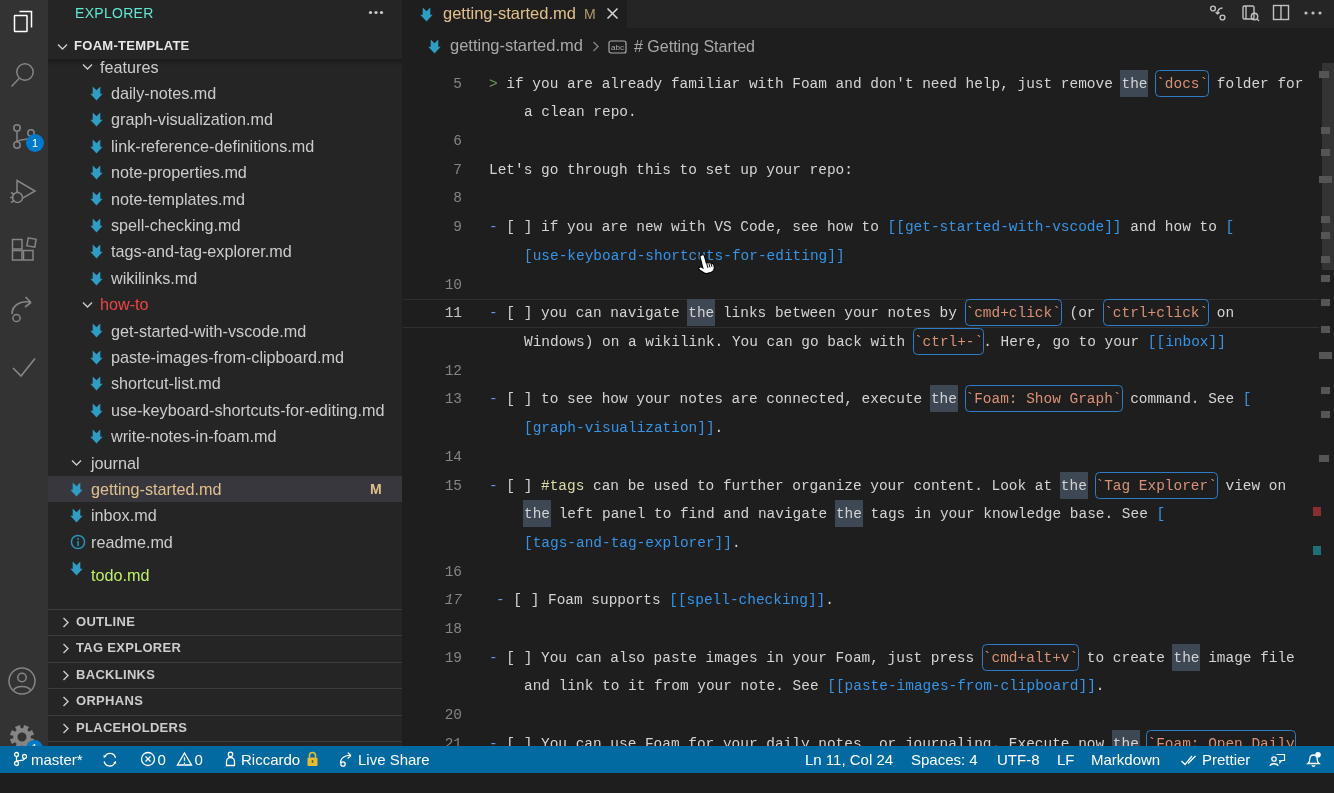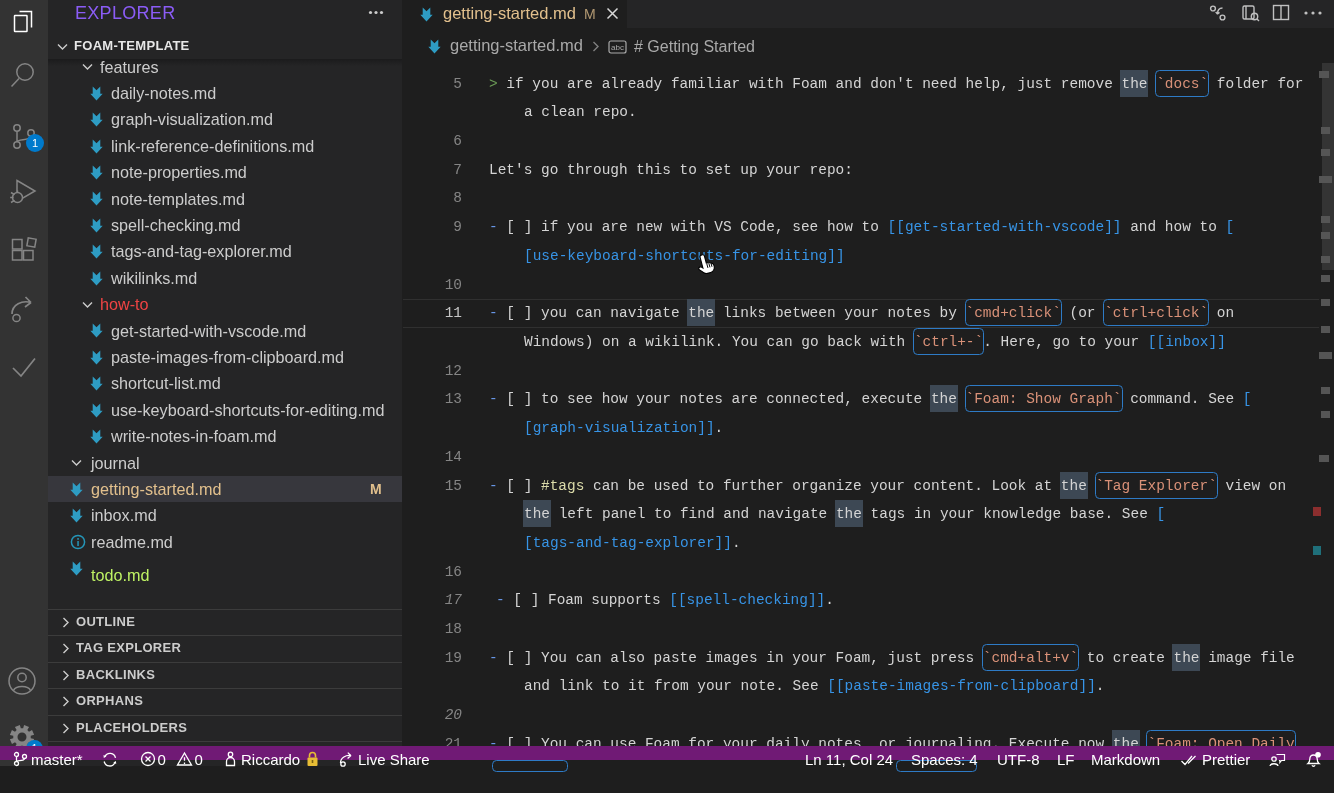--- a/index.html
+++ b/index.html
@@ -2,21 +2,21 @@
 <html><head><meta charset="utf-8"><style>
 *{margin:0;padding:0;box-sizing:border-box}
 html,body{width:1334px;height:793px;overflow:hidden;background:#1e1e1e;
 font-family:"Liberation Sans",sans-serif;position:relative}
 .abs{position:absolute}
 #actbar{left:0;top:0;width:48px;height:766px;background:#333333}
 #sidebar{left:48px;top:0;width:354px;height:766px;background:#252526}
 #editor{left:402px;top:0;width:932px;height:766px;background:#1e1e1e}
 #tabstrip{left:402px;top:0;width:932px;height:28px;background:#252526}
 #tab{left:402px;top:0;width:225px;height:28px;background:#1e1e1e}
-#statusbar{left:0;top:746px;width:1334px;height:14px;background:#701a75;color:#fff;font-size:15px}
+#statusbar{left:0;top:746px;width:1334px;height:27px;background:#0369a1;color:#fff;font-size:15px}
 .ic{position:absolute}
 .mono{font-family:"Liberation Mono",monospace;font-size:14.45px;white-space:pre}
 .row{position:absolute;left:489px;height:29px;line-height:28.7px;color:#d4d4d4}
 .ln{position:absolute;left:402px;width:60px;text-align:right;height:29px;line-height:28.7px;color:#858585}
 .q{color:#6a9955}
 .d{color:#6796e6}
 .lk{color:#3794e6}
 .u{}
 .tg{color:#dcdcaa}
 .hl{position:relative;z-index:0}
@@ -67,21 +67,21 @@
 </svg>
 <svg class="ic" style="left:7px;top:666px" width="32" height="32">
 <circle cx="15" cy="15" r="13" fill="none" stroke="#858585" stroke-width="1.5"></circle>
 <circle cx="15" cy="11.5" r="4.2" fill="none" stroke="#858585" stroke-width="1.5"></circle>
 <path d="M6.5,24.5 c2,-5.5 15,-5.5 17,0" fill="none" stroke="#858585" stroke-width="1.5"></path>
 </svg>
 <svg class="ic" style="left:7px;top:722px" width="30" height="30">
 <path d="M17.08,2.88 L22.05,4.92 L20.33,8.00 L21.97,9.63 L25.04,7.90 L27.11,12.85 L23.72,13.82 L23.73,16.13 L27.12,17.08 L25.08,22.05 L22.00,20.33 L20.37,21.97 L22.10,25.04 L17.15,27.11 L16.18,23.72 L13.87,23.73 L12.92,27.12 L7.95,25.08 L9.67,22.00 L8.03,20.37 L4.96,22.10 L2.89,17.15 L6.28,16.18 L6.27,13.87 L2.88,12.92 L4.92,7.95 L8.00,9.67 L9.63,8.03 L7.90,4.96 L12.85,2.89 L13.82,6.28 L16.13,6.27 Z M15,19.5 a4.5,4.5 0 1 1 0,-9 a4.5,4.5 0 1 1 0,9 Z" fill="#858585" fill-rule="evenodd"></path>
 </svg>
 <div class="abs" style="left:26px;top:740px;width:17px;height:17px;border-radius:50%;background:#007acc;color:#fff;font-size:10px;text-align:center;line-height:17px">1</div>
-<div class="abs" style="left:75px;top:4px;width:200px;height:18px;line-height:18px;font-size:18px;letter-spacing:0.3px;color:#8b5cf6">EXPLORER</div>
+<div class="abs" style="left:75px;top:4px;width:200px;height:18px;line-height:18px;font-size:14px;letter-spacing:0.3px;color:#5eead4">EXPLORER</div>
 <svg class="ic" style="left:368px;top:10px" width="18" height="6">
     <circle cx="2.5" cy="2.5" r="1.6" fill="#cccccc"></circle>
     <circle cx="8" cy="2.5" r="1.6" fill="#cccccc"></circle>
     <circle cx="13.5" cy="2.5" r="1.6" fill="#cccccc"></circle>
   </svg>
 <svg class="ic" style="left:56px;top:40px" width="13" height="13">
     <path d="M2,4.5 L6.5,9 L11,4.5" fill="none" stroke="#cccccc" stroke-width="1.4"></path>
   </svg>
 <div class="abs" style="left:74px;top:37px;font-size:13px;font-weight:bold;color:#e7e7e7;letter-spacing:0.3px;line-height:18px">FOAM-TEMPLATE</div>
 <div class="abs" style="left:48px;top:59px;width:354px;height:7px;background:linear-gradient(#1b1b1c, rgba(27,27,28,0))"></div>
@@ -283,21 +283,21 @@
 <div class="row mono" style="top:471.5px;left:489px"><span class="d">-</span> [ ] <span class="tg">#tags</span> can be used to further organize your content. Look at <span class="hl">the</span> <span class="cd">`Tag Explorer`</span> view on</div>
 <div class="row mono" style="top:500.1px;left:524px"><span class="hl">the</span> left panel to find and navigate <span class="hl">the</span> tags in your knowledge base. See <span class="lk">[</span></div>
 <div class="row mono" style="top:528.9px;left:524px"><span class="lk">[tags-and-tag-explorer]]</span>.</div>
 <div class="ln mono" style="top:557.5px;">16</div>
 <div class="ln mono" style="top:586.2px;font-style:italic;">17</div>
 <div class="row mono" style="top:586.2px;left:496px"><span class="d">-</span> [ ] Foam supports <span class="lk">[[spell-checking]]</span>.</div>
 <div class="ln mono" style="top:614.9px;">18</div>
 <div class="ln mono" style="top:643.6px;">19</div>
 <div class="row mono" style="top:643.6px;left:489px"><span class="d">-</span> [ ] You can also paste images in your Foam, just press <span class="cd">`cmd+alt+v`</span> to create <span class="hl">the</span> image file</div>
 <div class="row mono" style="top:672.3px;left:524px">and link to it from your note. See <span class="lk">[[paste-images-from-clipboard]]</span>.</div>
-<div class="ln mono" style="top:701.0px;font-style:italic;">20</div>
+<div class="ln mono" style="top:701.0px;">20</div>
 <div class="ln mono" style="top:729.8px;">21</div>
 <div class="row mono" style="top:729.8px;left:489px"><span class="d">-</span> [ ] You can use Foam for your daily notes, or journaling. Execute now <span class="hl">the</span> <span class="cd">`Foam: Open Daily</span></div>
 <div class="abs" style="left:492px;top:760px;width:76px;height:12px;border:1px solid #2e7bc6;border-radius:4.5px"></div>
 <div class="abs" style="left:896px;top:760px;width:81px;height:12px;border:1px solid #2e7bc6;border-radius:4.5px"></div>
 <div class="abs" style="left:1322px;top:63px;width:12px;height:207px;background:rgba(121,121,121,0.25)"></div>
 <div class="abs" style="left:1319px;top:71px;width:10px;height:7px;background:#555555"></div>
 <div class="abs" style="left:1321px;top:127px;width:9px;height:7px;background:#555555"></div>
 <div class="abs" style="left:1321px;top:149px;width:9px;height:7px;background:#555555"></div>
 <div class="abs" style="left:1319px;top:176px;width:13px;height:7px;background:#555555"></div>
 <div class="abs" style="left:1321px;top:216px;width:9px;height:7px;background:#555555"></div>

